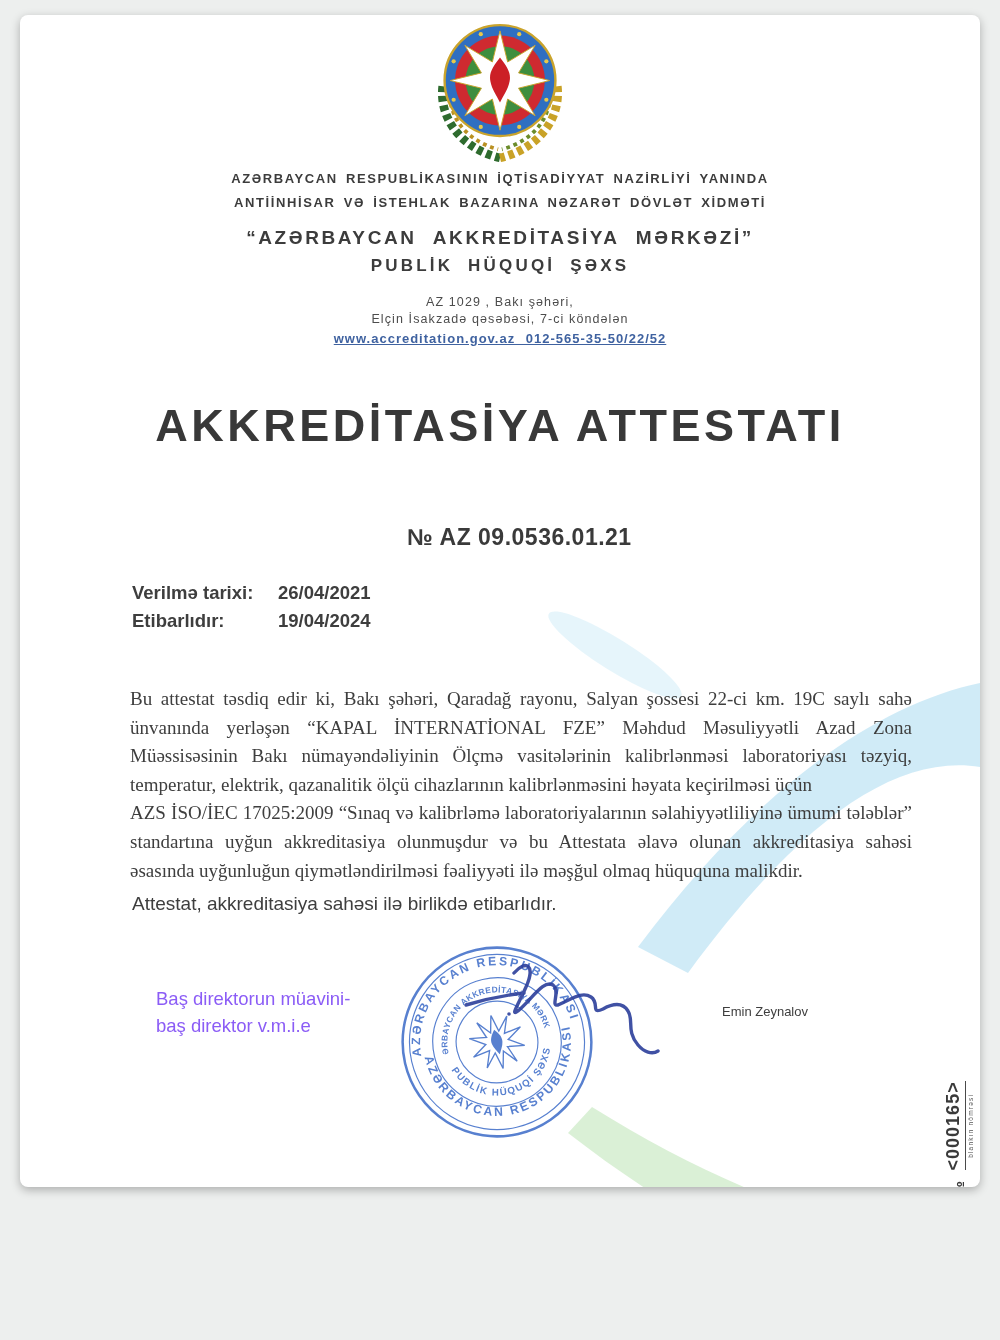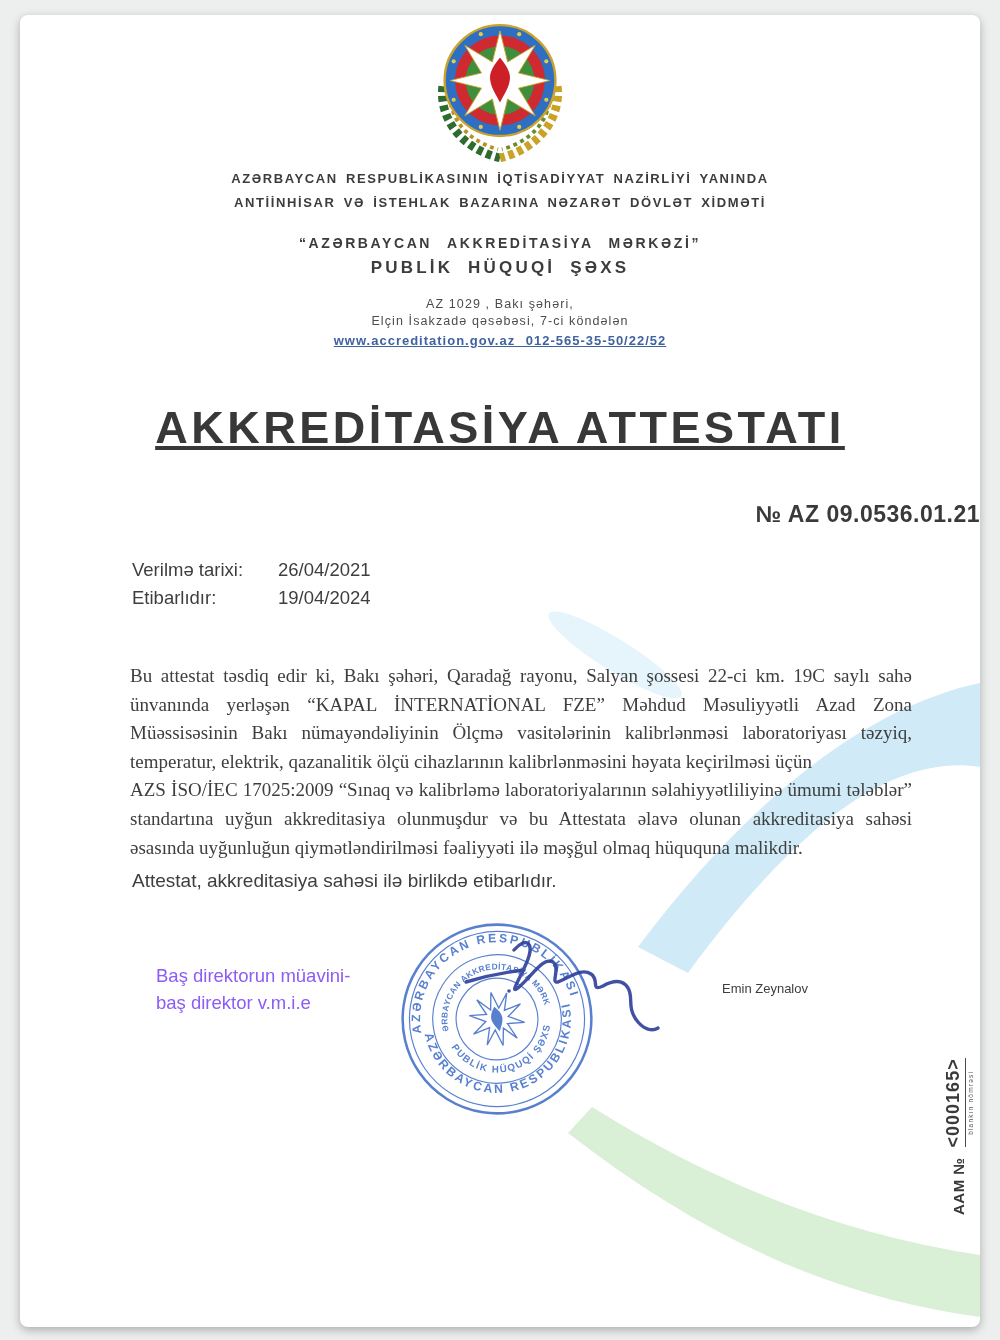--- a/index.html
+++ b/index.html
@@ -1,38 +1,38 @@
 <!DOCTYPE html>
 <html><head>
 <meta charset="utf-8">
 <style>
   html,body{margin:0;padding:0;background:#edefee;font-family:"Liberation Sans","DejaVu Sans",sans-serif;}
   .canvas{width:1000px;height:1340px;position:relative;overflow:hidden;}
-  .page{position:absolute;left:20px;top:15px;width:960px;height:1312px;background:#ffffff;
+  .page{position:absolute;left:20px;top:15px;width:960px;height:1172px;background:#ffffff;
         border-radius:8px;box-shadow:0 3px 10px rgba(0,0,0,.28);overflow:hidden;}
   .bg-layer{position:absolute;inset:0;pointer-events:none;}
   .content{position:relative;z-index:2;width:100%;height:100%;color:#3e3e3e;}
 
   .emblem-wrap{text-align:center;padding-top:6px;}
   .hdr{ text-align:center;font-weight:bold;color:#3c3c3c;}
   .hdr-line{font-size:13px;letter-spacing:1.6px;word-spacing:3px;line-height:24px;}
-  .org-name{font-size:14px;letter-spacing:2.6px;word-spacing:9px;margin-top:20px;}
+  .org-name{font-size:19px;letter-spacing:2.6px;word-spacing:9px;margin-top:12px;}
   .org-type{font-size:17px;letter-spacing:3.2px;word-spacing:7px;margin-top:7px;}
   .addr{text-align:center;color:#4c4c4c;font-size:12.5px;letter-spacing:1.1px;margin-top:18px;line-height:17px;}
   .contact{display:inline-block;margin-top:2px;color:#3f62a0;font-weight:bold;font-size:13px;
            letter-spacing:1px;word-spacing:6px;text-decoration:underline;}
 
   .main-title{text-align:center;font-weight:bold;color:#383838;font-size:45px;
-              letter-spacing:3.5px;margin-top:52px;white-space:nowrap;text-decoration:underline;}
+              letter-spacing:3.5px;margin-top:52px;white-space:nowrap;}
 
-  .cert-no{text-align:right;font-weight:bold;color:#3a3a3a;font-size:23px;
-           letter-spacing:.5px;margin-top:47px;padding-left:39px;}
+  .cert-no{text-align:center;font-weight:bold;color:#3a3a3a;font-size:23px;
+           letter-spacing:.5px;margin-top:72px;padding-left:39px;}
 
   .dates{margin:28px 0 0 112px;font-size:18.5px;line-height:28px;color:#3e3e3e;}
-  .dates .row{display:flex;}
+  .dates .row{display:flex;font-weight:bold;}
   .dates .lbl{width:146px;}
 
   .body-text{width:782px;margin:50px auto 0 110px;font-size:19px;line-height:28.6px;
              text-align:justify;text-align-last:left;color:#3e3e3e;}
   .body-text p{margin:0;font-family:Liberation Serif, serif;}
   .note{margin:8px 0 0 112px;font-size:19px;color:#3e3e3e;}
 
   .sig-area{position:relative;height:360px;margin-top:34px;}
   .sig-pos{position:absolute;left:136px;top:36px;font-size:18.5px;line-height:27px;color:#8b5cf6;}
   .stamp{position:absolute;left:370px;top:-14px;width:214px;height:214px;transform:rotate(-13deg);opacity:.92;}

